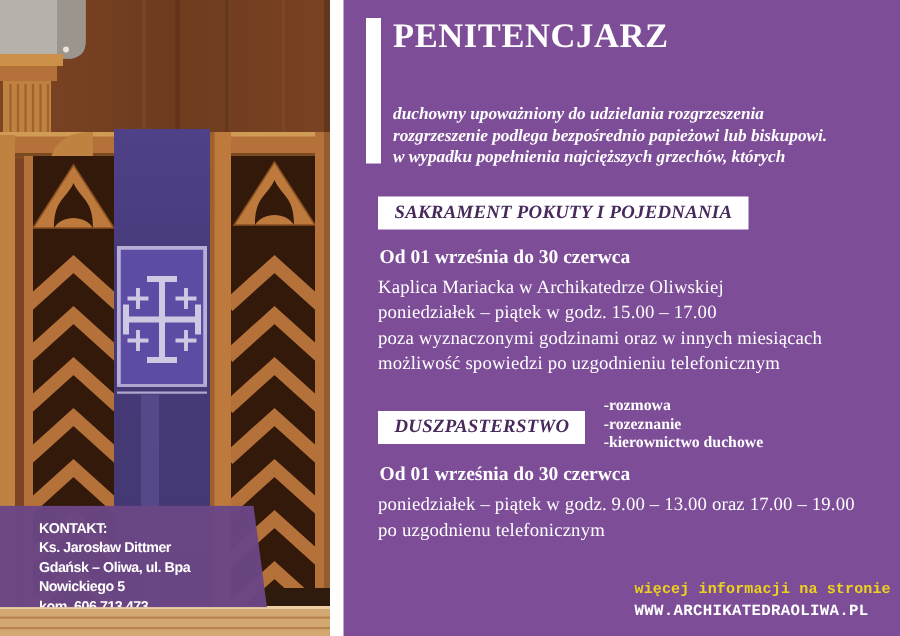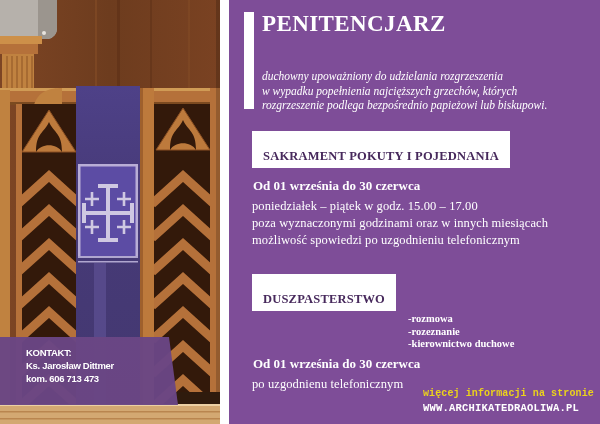--- a/index.html
+++ b/index.html
@@ -12,32 +12,32 @@
                clip-path:polygon(0 0,169px 0,178px 68px,0 68px);
                color:#fff;font-family:"Liberation Sans","DejaVu Sans",sans-serif;
                font-weight:bold;font-size:9.5px;line-height:13px;letter-spacing:-0.3px;
                padding:9px 0 0 26px;}
   .contact-box .ch{margin-bottom:0px;}
   
   .right-panel{position:absolute;left:229px;top:0;width:371px;height:424px;background:#7e4d98;}
   .title-bar{position:absolute;left:15px;top:12px;width:10px;height:97px;background:#ffffff;}
   .title{position:absolute;left:33px;top:10px;color:#fff;font-weight:bold;
          font-size:23px;line-height:27px;letter-spacing:0.4px;white-space:nowrap;}
-  .subtitle{position:absolute;left:33px;top:69px;color:#fff;font-weight:normal;font-style:italic;
+  .subtitle{position:absolute;left:33px;top:69px;color:#fff;font-weight:bold;font-style:italic;
             font-size:11.5px;line-height:14.5px;white-space:nowrap;}
   .badge{display:inline-block;background:#fff;color:#47295c;font-weight:bold;
-         font-size:12.5px;padding:18px 11px 4px;letter-spacing:0.2px;white-space:nowrap;}
+         font-size:12.5px;padding:3px 11px 4px;letter-spacing:0.2px;white-space:nowrap;font-style:italic;}
   .section{position:absolute;left:23px;color:#fff;}
   .sec1{top:131px;}
   .sec2{top:264px;}
   .period{font-weight:bold;font-size:13px;margin:10px 0 4px 1px;}
   .sline{font-size:12.5px;line-height:17px;letter-spacing:0.1px;white-space:nowrap;}
   .badge-row{display:flex;align-items:flex-start;}
   .badge-row .badge{margin-top:10px;}
-  .svc-list{margin-left:12px;font-weight:bold;font-size:10.5px;line-height:12.5px;padding-top:1px;margin-top:48px;}
+  .svc-list{margin-left:12px;font-weight:bold;font-size:10.5px;line-height:12.5px;padding-top:1px;}
   .sec2 .period{margin-top:5px;}
   .footer{position:absolute;left:194px;top:387px;
           font-family:Liberation Mono, monospace;font-weight:bold;line-height:14px;}
   .more-info{color:#ecd31b;font-size:10px;letter-spacing:0.1px;}
   .website{color:#ffffff;font-size:10.5px;letter-spacing:0.2px;}
 </style>
 </head>
 <body>
 
 <div class="poster">
@@ -168,54 +168,57 @@
         <rect x="0" y="404" width="220" height="2" fill="#ecd0a4"></rect>
         <rect x="0" y="411" width="220" height="1.5" fill="#b9854f"></rect>
         <rect x="0" y="418" width="220" height="1.5" fill="#b9854f"></rect>
       </g>
     </svg>
 
     
     <div class="contact-box">
       <div class="ch">KONTAKT:</div>
       <div>Ks. Jarosław Dittmer</div>
+      <div>Gdańsk – Oliwa, ul. Bpa Nowickiego 5</div>
       <div>kom. 606 713 473</div>
     </div>
   </div>
 
   <div class="right-panel">
 
     <div class="title-bar"></div>
     <div class="title">
       <div>PENITENCJARZ</div>
     </div>
     <div class="subtitle">
       <div>duchowny upoważniony do udzielania rozgrzeszenia</div>
+      <div>rozgrzeszenie podlega bezpośrednio papieżowi lub biskupowi.</div>
       <div>w wypadku popełnienia najcięższych grzechów, których</div>
-      <div>rozgrzeszenie podlega bezpośrednio papieżowi lub biskupowi.</div>
     </div>
 
     <div class="section sec1">
       <span class="badge">SAKRAMENT POKUTY I POJEDNANIA</span>
       <div class="period">Od 01 września do 30 czerwca</div>
+      <div class="sline">Kaplica Mariacka w Archikatedrze Oliwskiej</div>
       <div class="sline">poniedziałek – piątek w godz. 15.00 – 17.00</div>
       <div class="sline">poza wyznaczonymi godzinami oraz w innych miesiącach</div>
       <div class="sline">możliwość spowiedzi po uzgodnieniu telefonicznym</div>
     </div>
 
     <div class="section sec2">
       <div class="badge-row">
         <span class="badge">DUSZPASTERSTWO</span>
         <div class="svc-list">
           <div>-rozmowa</div>
           <div>-rozeznanie</div>
           <div>-kierownictwo duchowe</div>
         </div>
       </div>
       <div class="period">Od 01 września do 30 czerwca</div>
+      <div class="sline">poniedziałek – piątek w godz. 9.00 – 13.00 oraz 17.00 – 19.00</div>
       <div class="sline">po uzgodnienu telefonicznym</div>
     </div>
 
     <div class="footer">
       <div class="more-info">więcej informacji na stronie</div>
       <div class="website">WWW.ARCHIKATEDRAOLIWA.PL</div>
     </div>
   </div>
 </div>
 

